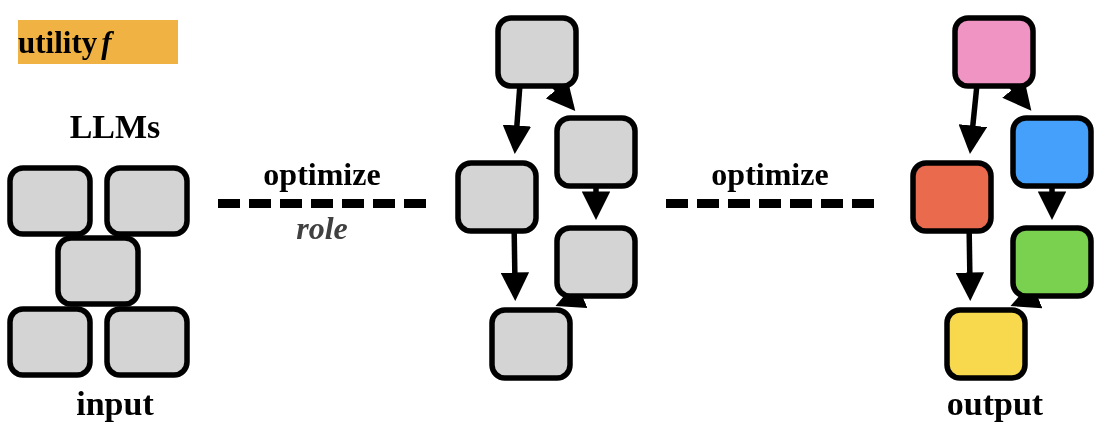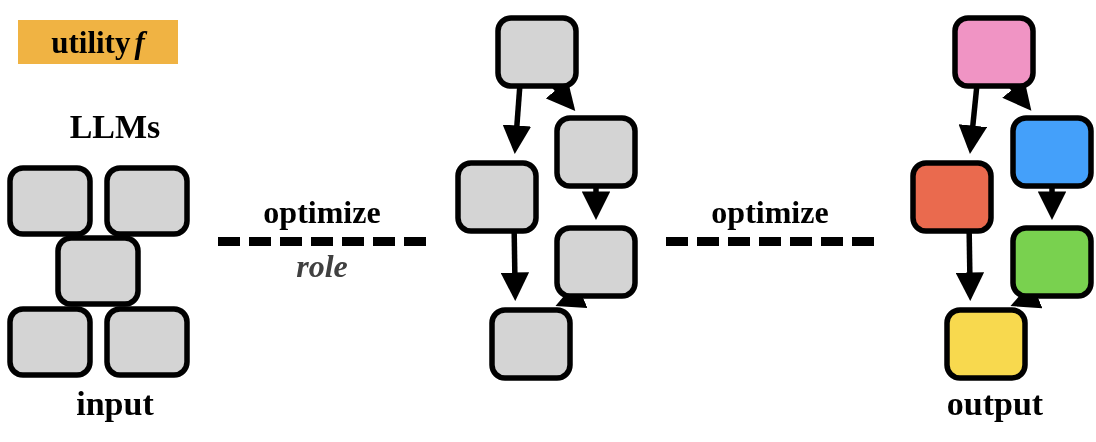--- a/index.html
+++ b/index.html
@@ -27,21 +27,21 @@
   }
   .badge {
     position: absolute;
     left: 18px;
     top: 20px;
     width: 160px;
     height: 44px;
     background: #f0b343;
     display: flex;
     align-items: center;
-    justify-content: center;
+    justify-content: flex-start;
     box-sizing: border-box;
   }
   .badge-text {
     font-family: "Liberation Serif", "DejaVu Serif", serif;
     font-weight: bold;
     font-size: 31px;
     color: #000000;
     line-height: 1;
     white-space: nowrap;
   }
@@ -81,21 +81,20 @@
     text-align: center;
   }
   .opt-1 { left: 207px; top: 158px; }
   .opt-2 { left: 655px; top: 158px; }
   .opt-top {
     font-family: "Liberation Serif", "DejaVu Serif", serif;
     font-weight: bold;
     font-size: 32px;
     color: #000000;
     line-height: 1.0;
-    margin-top: 38px;
   }
   .opt-dash {
     display: flex;
     justify-content: center;
     gap: 9px;
     margin: 9px 0 4px 0;
   }
   .opt-dash span {
     display: block;
     width: 22px;

